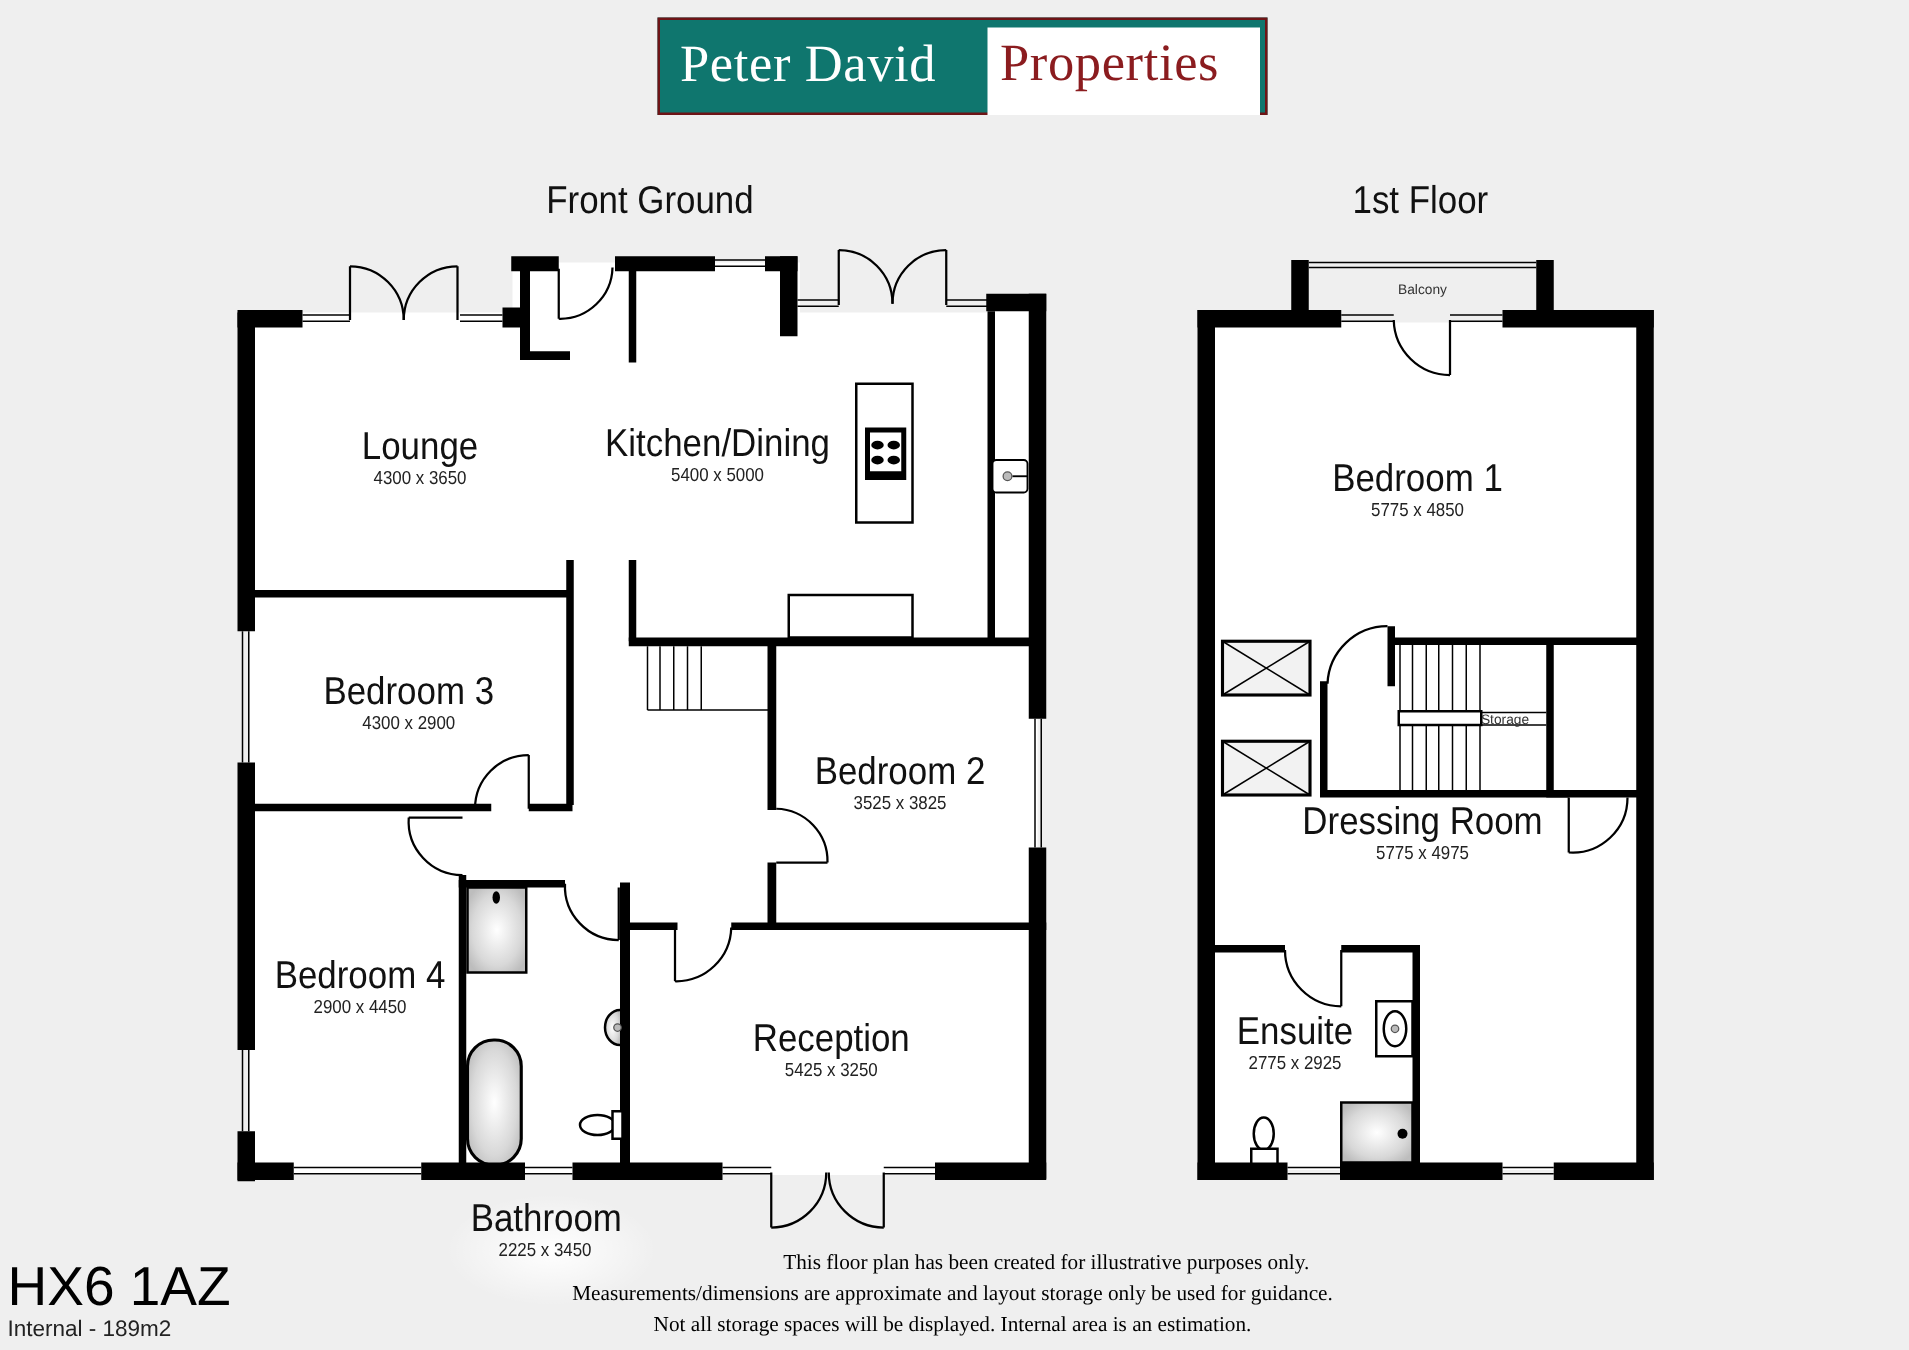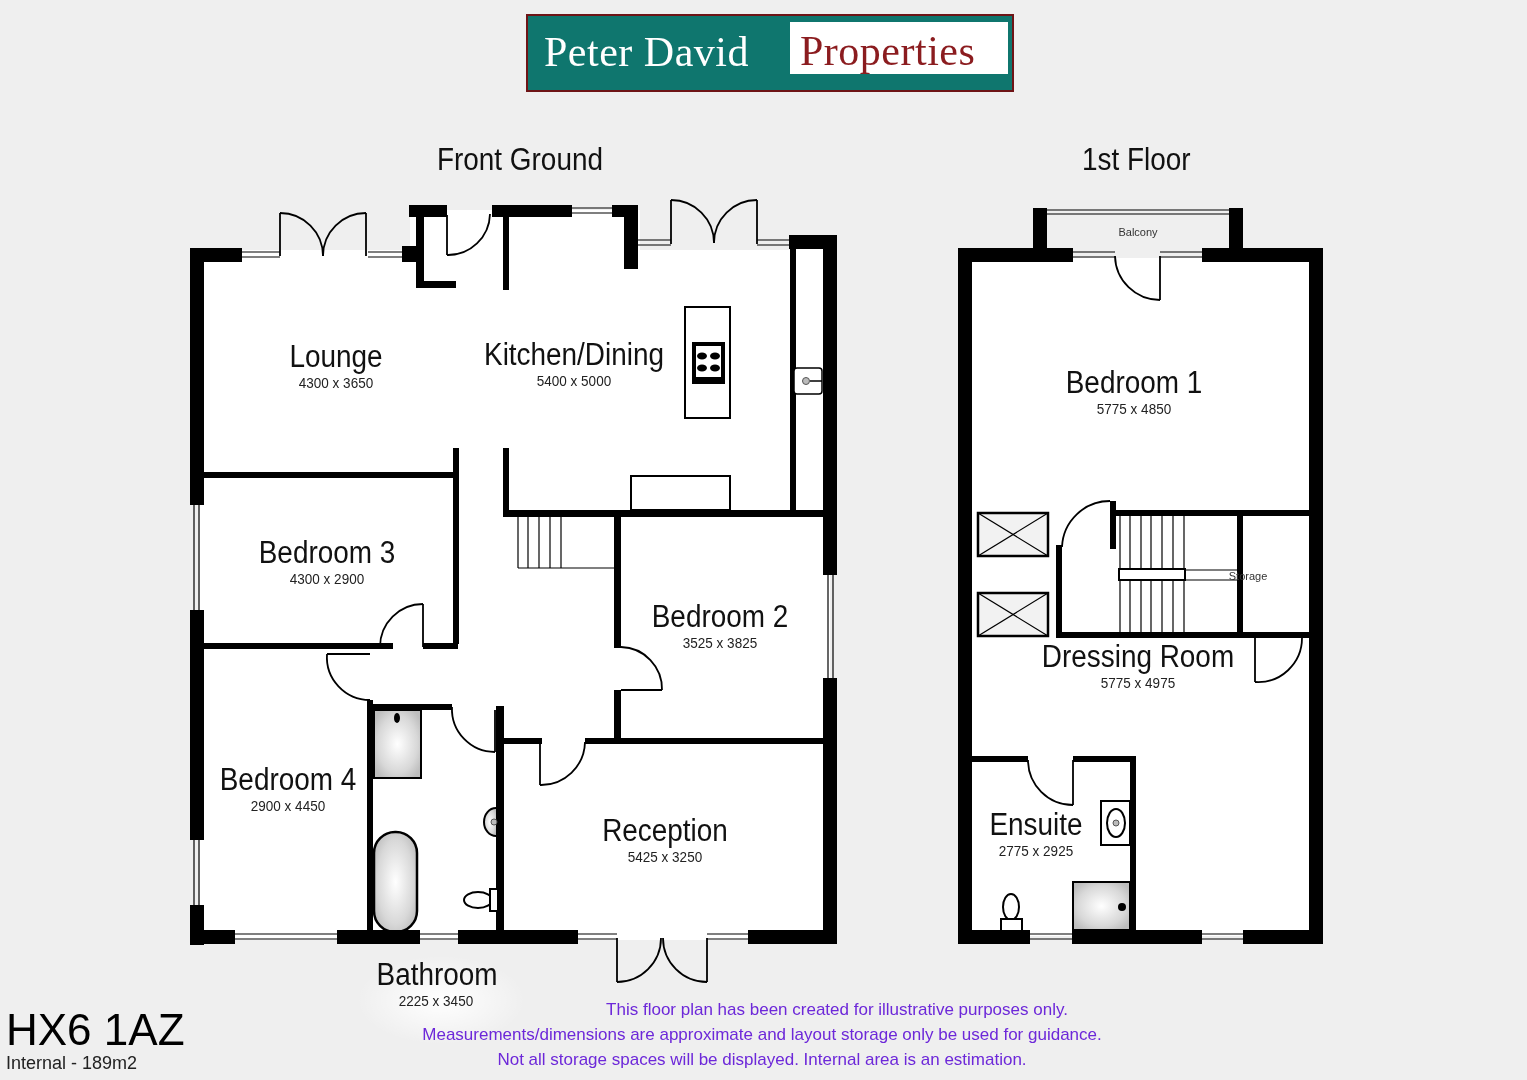--- a/index.html
+++ b/index.html
@@ -11,42 +11,42 @@
   }
   .logo {
     position: absolute; left: 526px; top: 14px; width: 488px; height: 78px;
     background: #0f766e; box-sizing: border-box; border: 2px solid #6e1416;
   }
   .logo .left-text {
     position: absolute; left: 16px; top: 12px;
     font-family: "Liberation Serif", serif; font-size: 42px; color: #fff; letter-spacing: 0.5px;
   }
   .logo .right-box {
-    position: absolute; left: 262px; top: 6px; width: 218px; height: 52px; background: #fff;
+    position: absolute; left: 262px; top: 6px; width: 218px; height: 70px; background: #fff;
   }
   .logo .right-text {
     position: absolute; left: 10px; top: 5px;
     font-family: "Liberation Serif", serif; font-size: 42px; color: #8b1c1f; letter-spacing: 0.5px;
   }
   .floor-title {
     position: absolute; font-size: 31px; color: #111; transform: scaleX(0.9); transform-origin: left top;
   }
   svg.plan { position: absolute; left: 0; top: 0; }
   .room-label {
     position: absolute; text-align: center; color: #111; transform: translateX(-50%);
     white-space: nowrap;
   }
   .room-label .name { font-size: 31px; line-height: 34px; display: block; transform: scaleX(0.9); }
   .room-label .dims { font-size: 15px; line-height: 18px; display: block; transform: scaleX(0.9); color: #222; }
   .small-label { position: absolute; font-size: 11px; color: #333; transform: translateX(-50%); white-space: nowrap; }
   .postcode { position: absolute; left: 6px; top: 1005px; font-size: 44px; color: #000000; }
   .area { position: absolute; left: 6px; top: 1053px; font-size: 18px; color: #222; }
   .disclaimer {
     position: absolute; left: 762px; top: 997px; transform: translateX(-50%); text-align: center;
-    font-size: 17px; line-height: 25px; color: #6d28d9; white-space: nowrap;
+    font-size: 17px; line-height: 25px; color: #000000; white-space: nowrap; font-family: Liberation Serif, serif;
   }
   .disclaimer span { display: block; }
   .bath-glow {
     position: absolute; left: 356px; top: 955px; width: 170px; height: 90px;
     background: radial-gradient(ellipse at center, #ffffff 0%, rgba(255,255,255,0.0) 70%);
   }
 </style>
 </head>
 <body>
 
@@ -348,21 +348,21 @@
 <div class="room-label" style="left:665px; top:814px;">
   <span class="name">Reception</span>
   <span class="dims">5425 x 3250</span>
 </div>
 <div class="room-label" style="left:437px; top:958px;">
   <span class="name">Bathroom</span>
   <span class="dims" style="margin-left:-2px;">2225 x 3450</span>
 </div>
 
 <div class="small-label" style="left:1138px; top:226px;">Balcony</div>
-<div class="small-label" style="left:1248px; top:570px;">Storage</div>
+<div class="small-label" style="left:1204px; top:570px;">Storage</div>
 <div class="room-label" style="left:1134px; top:366px;">
   <span class="name">Bedroom 1</span>
   <span class="dims">5775 x 4850</span>
 </div>
 <div class="room-label" style="left:1138px; top:640px;">
   <span class="name">Dressing Room</span>
   <span class="dims">5775 x 4975</span>
 </div>
 <div class="room-label" style="left:1036px; top:808px;">
   <span class="name">Ensuite</span>

